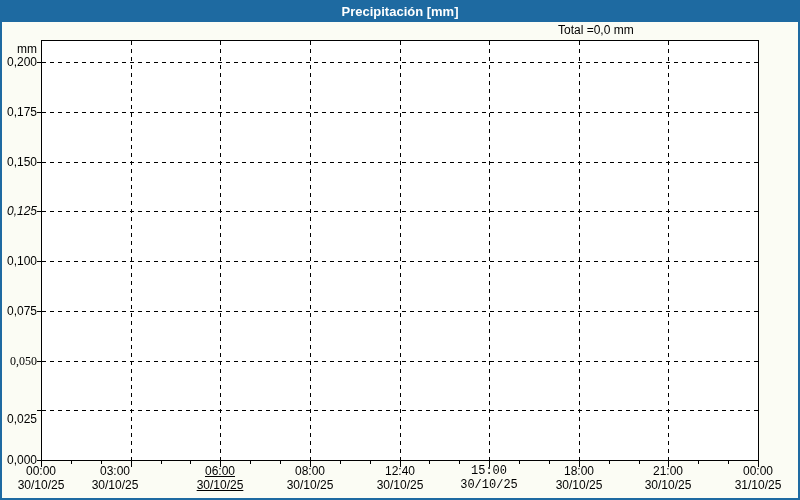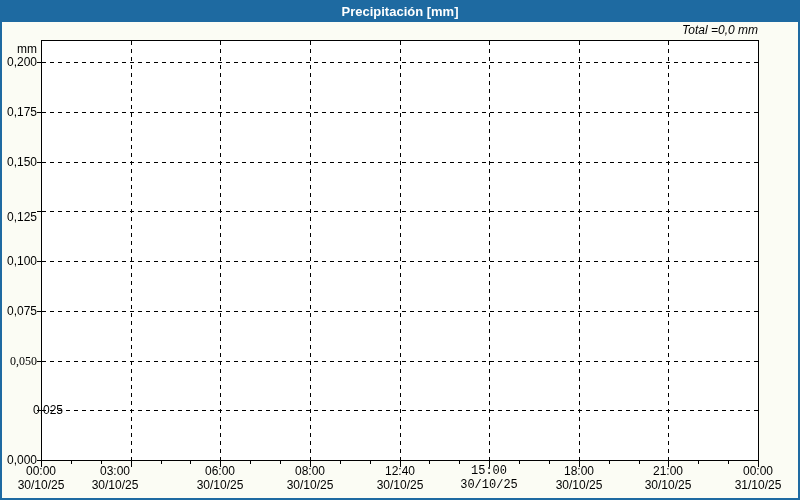--- a/index.html
+++ b/index.html
@@ -18,21 +18,21 @@
   .titlebar {
     position: absolute; left: 0; top: 0;
     width: 100%; height: 20px;
     background: var(--titlebar, #1E6AA1);
     color: var(--titletext, #FFFFFF);
     font-size: 13px; font-weight: bold;
     text-align: center; line-height: 20px;
   }
   .total-label {
     position: absolute; top: 21px; left: 556px; width: 200px;
-    text-align: right; font-size: 12px; color: var(--text, #000); font-style: italic;
+    font-size: 12px; color: var(--text, #000);
   }
   .y-unit {
     position: absolute; top: 40px; left: 0; width: 35px;
     text-align: right; font-size: 12px; color: var(--text, #000);
   }
   .plot-bg {
     position: absolute; left: 39px; top: 38px; width: 718px; height: 421px;
     background: var(--plotbg, #FFFFFF);
   }
   .axis-line { position: absolute; background: var(--axis, #000); }
@@ -74,33 +74,33 @@
       <div class="y-tick" style="top: 60px;"></div>
       <div class="y-lab" style="top: 53px;">0,200</div>
       <div class="h-grid" style="top: 110px;"></div>
       <div class="y-tick" style="top: 110px;"></div>
       <div class="y-lab" style="top: 103px;">0,175</div>
       <div class="h-grid" style="top: 160px;"></div>
       <div class="y-tick" style="top: 160px;"></div>
       <div class="y-lab" style="top: 153px;">0,150</div>
       <div class="h-grid" style="top: 209px;"></div>
       <div class="y-tick" style="top: 209px;"></div>
-      <div class="y-lab" style="top: 208px;">0,125</div>
+      <div class="y-lab" style="top: 202px; font-style: italic;">0,125</div>
       <div class="h-grid" style="top: 259px;"></div>
       <div class="y-tick" style="top: 259px;"></div>
       <div class="y-lab" style="top: 252px;">0,100</div>
       <div class="h-grid" style="top: 309px;"></div>
       <div class="y-tick" style="top: 309px;"></div>
       <div class="y-lab" style="top: 302px;">0,075</div>
       <div class="h-grid" style="top: 359px;"></div>
       <div class="y-tick" style="top: 359px;"></div>
       <div class="y-lab" style="top: 352px; font-family: Liberation Serif, serif;">0,050</div>
       <div class="h-grid" style="top: 408px;"></div>
       <div class="y-tick" style="top: 408px;"></div>
-      <div class="y-lab" style="top: 401px; padding-left: 26px;">0,025</div>
+      <div class="y-lab" style="top: 410px;">0,025</div>
       <div class="y-tick" style="top: 458px;"></div>
       <div class="y-lab" style="top: 451px;">0,000</div>
       <div class="x-tick" style="left: 39px; height: 6px;"></div>
       <div class="x-tick" style="left: 69px; height: 3px;"></div>
       <div class="x-tick" style="left: 99px; height: 3px;"></div>
       <div class="v-grid" style="left: 129px;"></div>
       <div class="x-tick" style="left: 129px; height: 6px;"></div>
       <div class="x-tick" style="left: 159px; height: 3px;"></div>
       <div class="x-tick" style="left: 188px; height: 3px;"></div>
       <div class="v-grid" style="left: 218px;"></div>
@@ -129,21 +129,21 @@
       <div class="x-tick" style="left: 726px; height: 3px;"></div>
       <div class="x-tick" style="left: 756px; height: 6px;"></div>
       <div class="x-lab" style="left: -6px;">
         <div>00:00</div>
         <div>30/10/25</div>
       </div>
       <div class="x-lab" style="left: 68px;">
         <div>03:00</div>
         <div>30/10/25</div>
       </div>
-      <div class="x-lab" style="left: 173px;">
+      <div class="x-lab" style="left: 173px; text-decoration: underline;">
         <div>06:00</div>
         <div>30/10/25</div>
       </div>
       <div class="x-lab" style="left: 263px;">
         <div>08:00</div>
         <div>30/10/25</div>
       </div>
       <div class="x-lab" style="left: 353px;">
         <div>12:40</div>
         <div>30/10/25</div>

